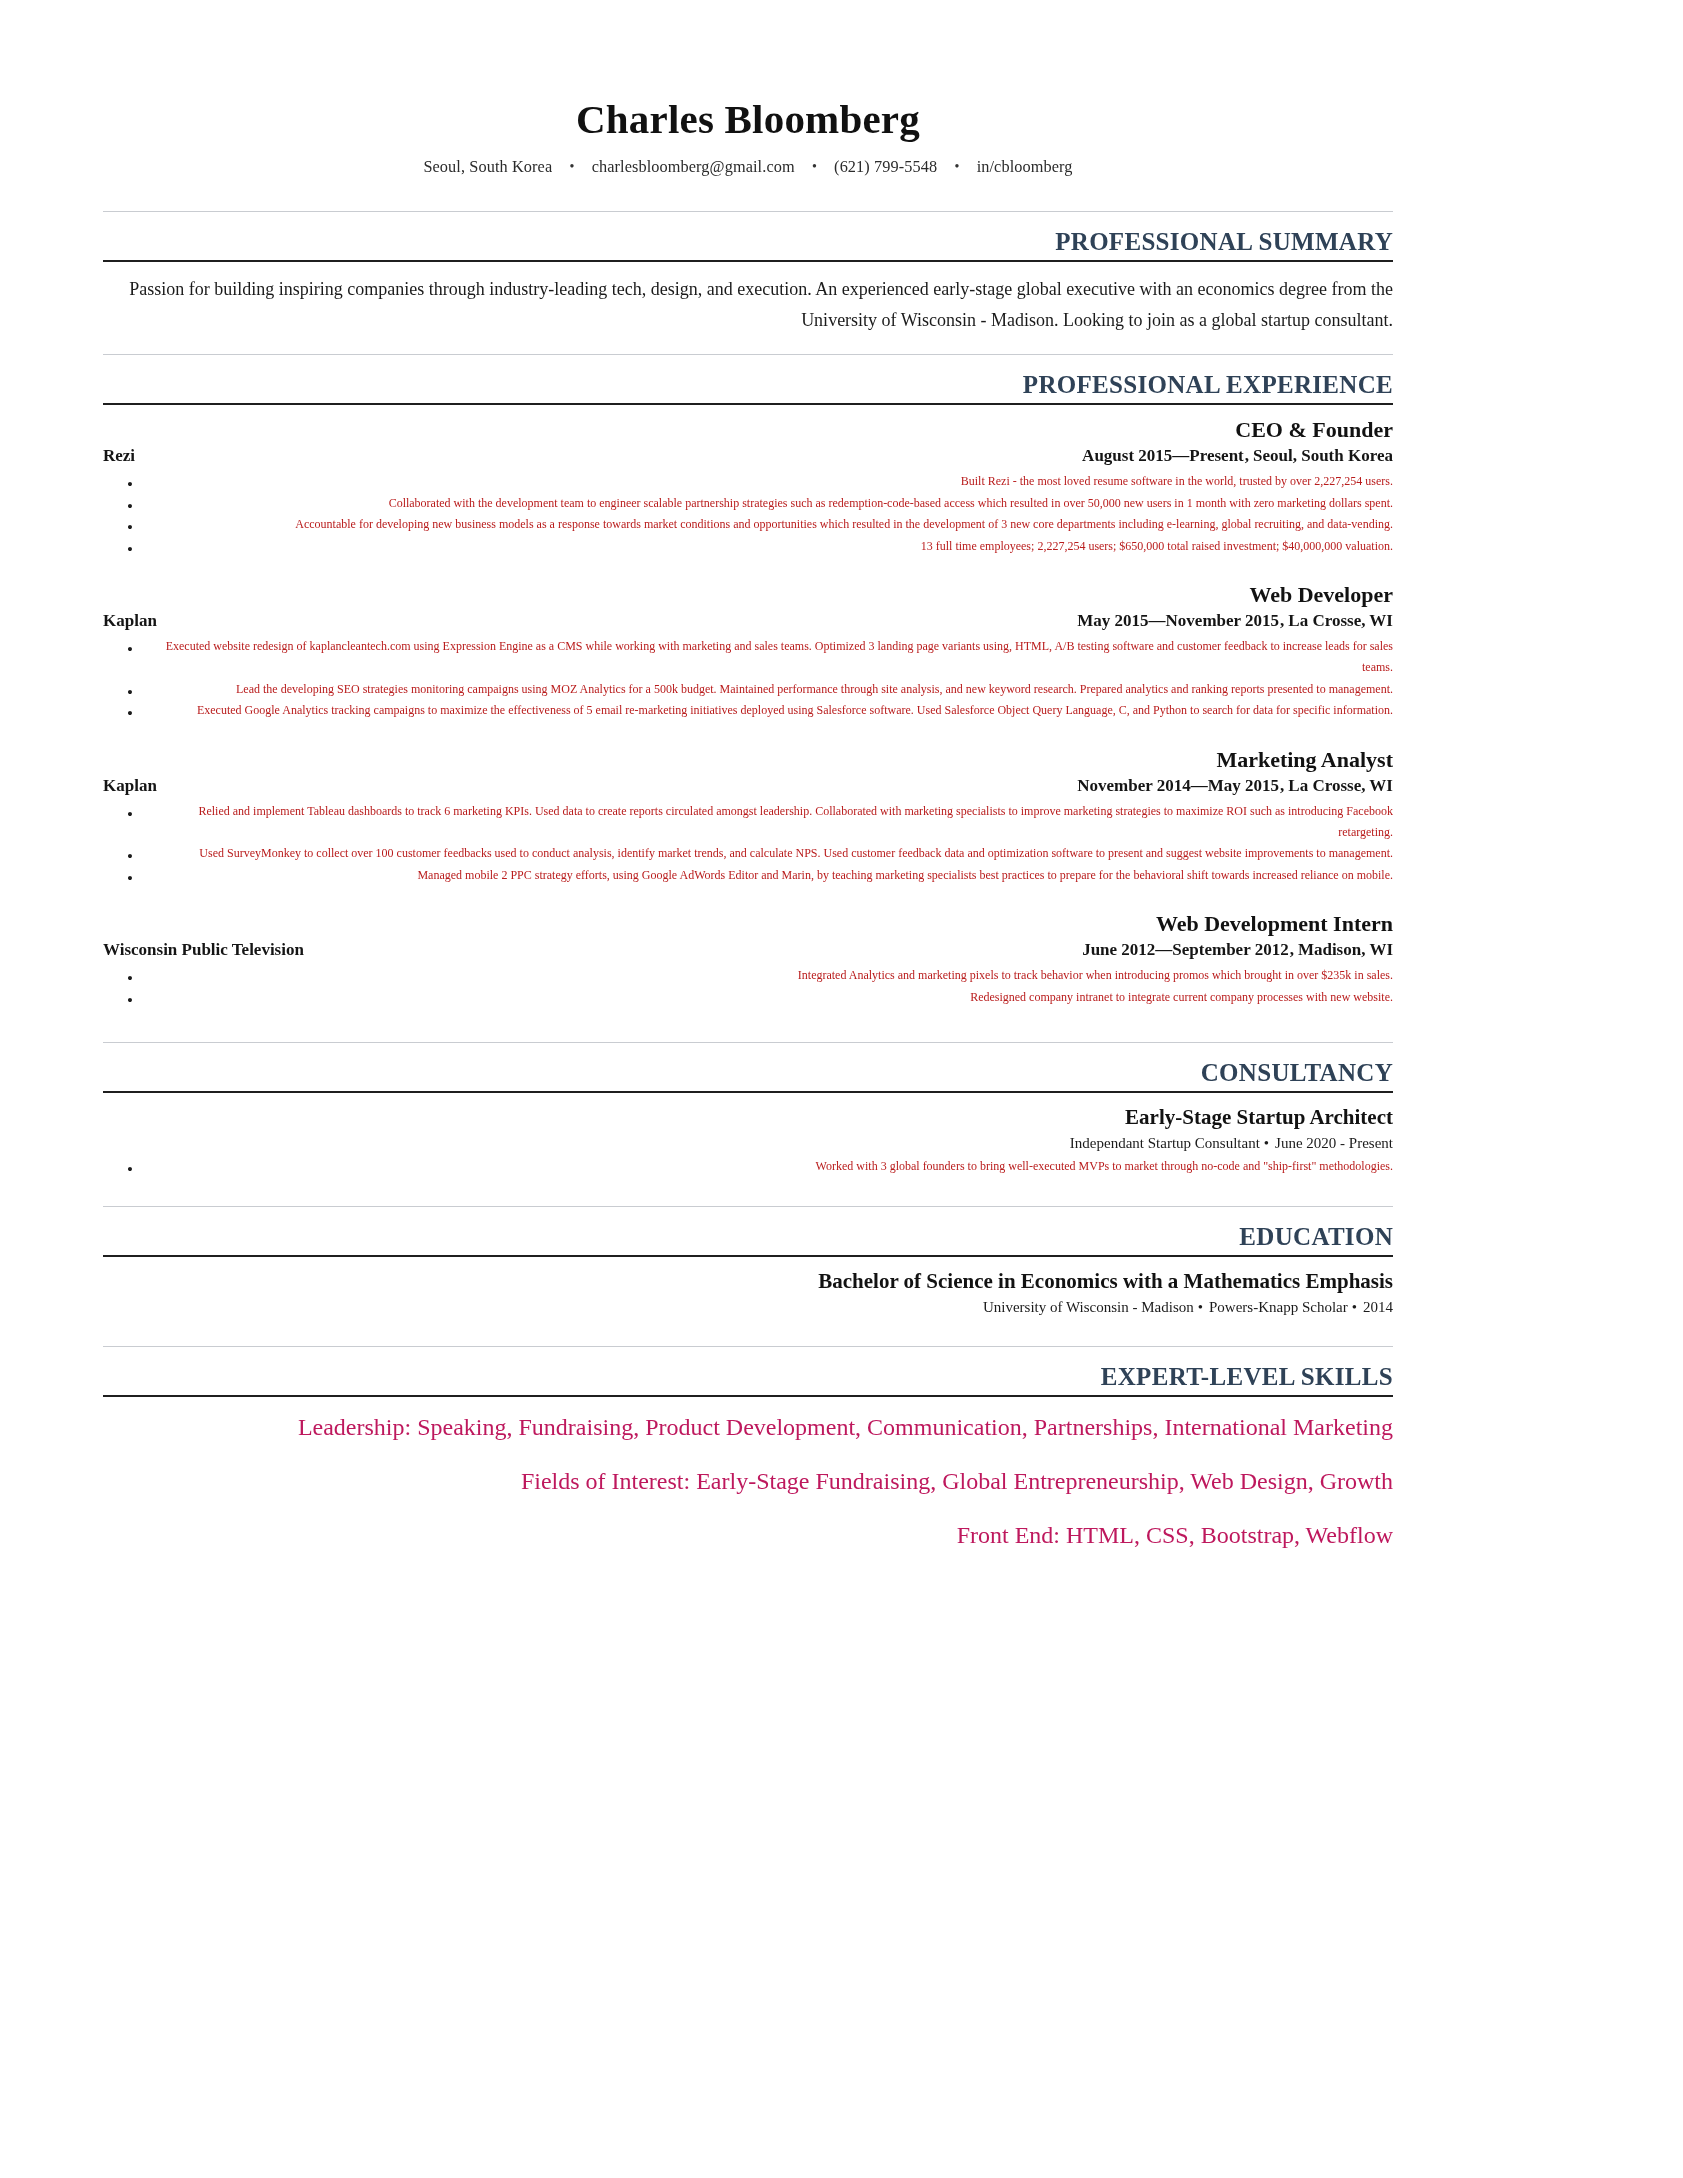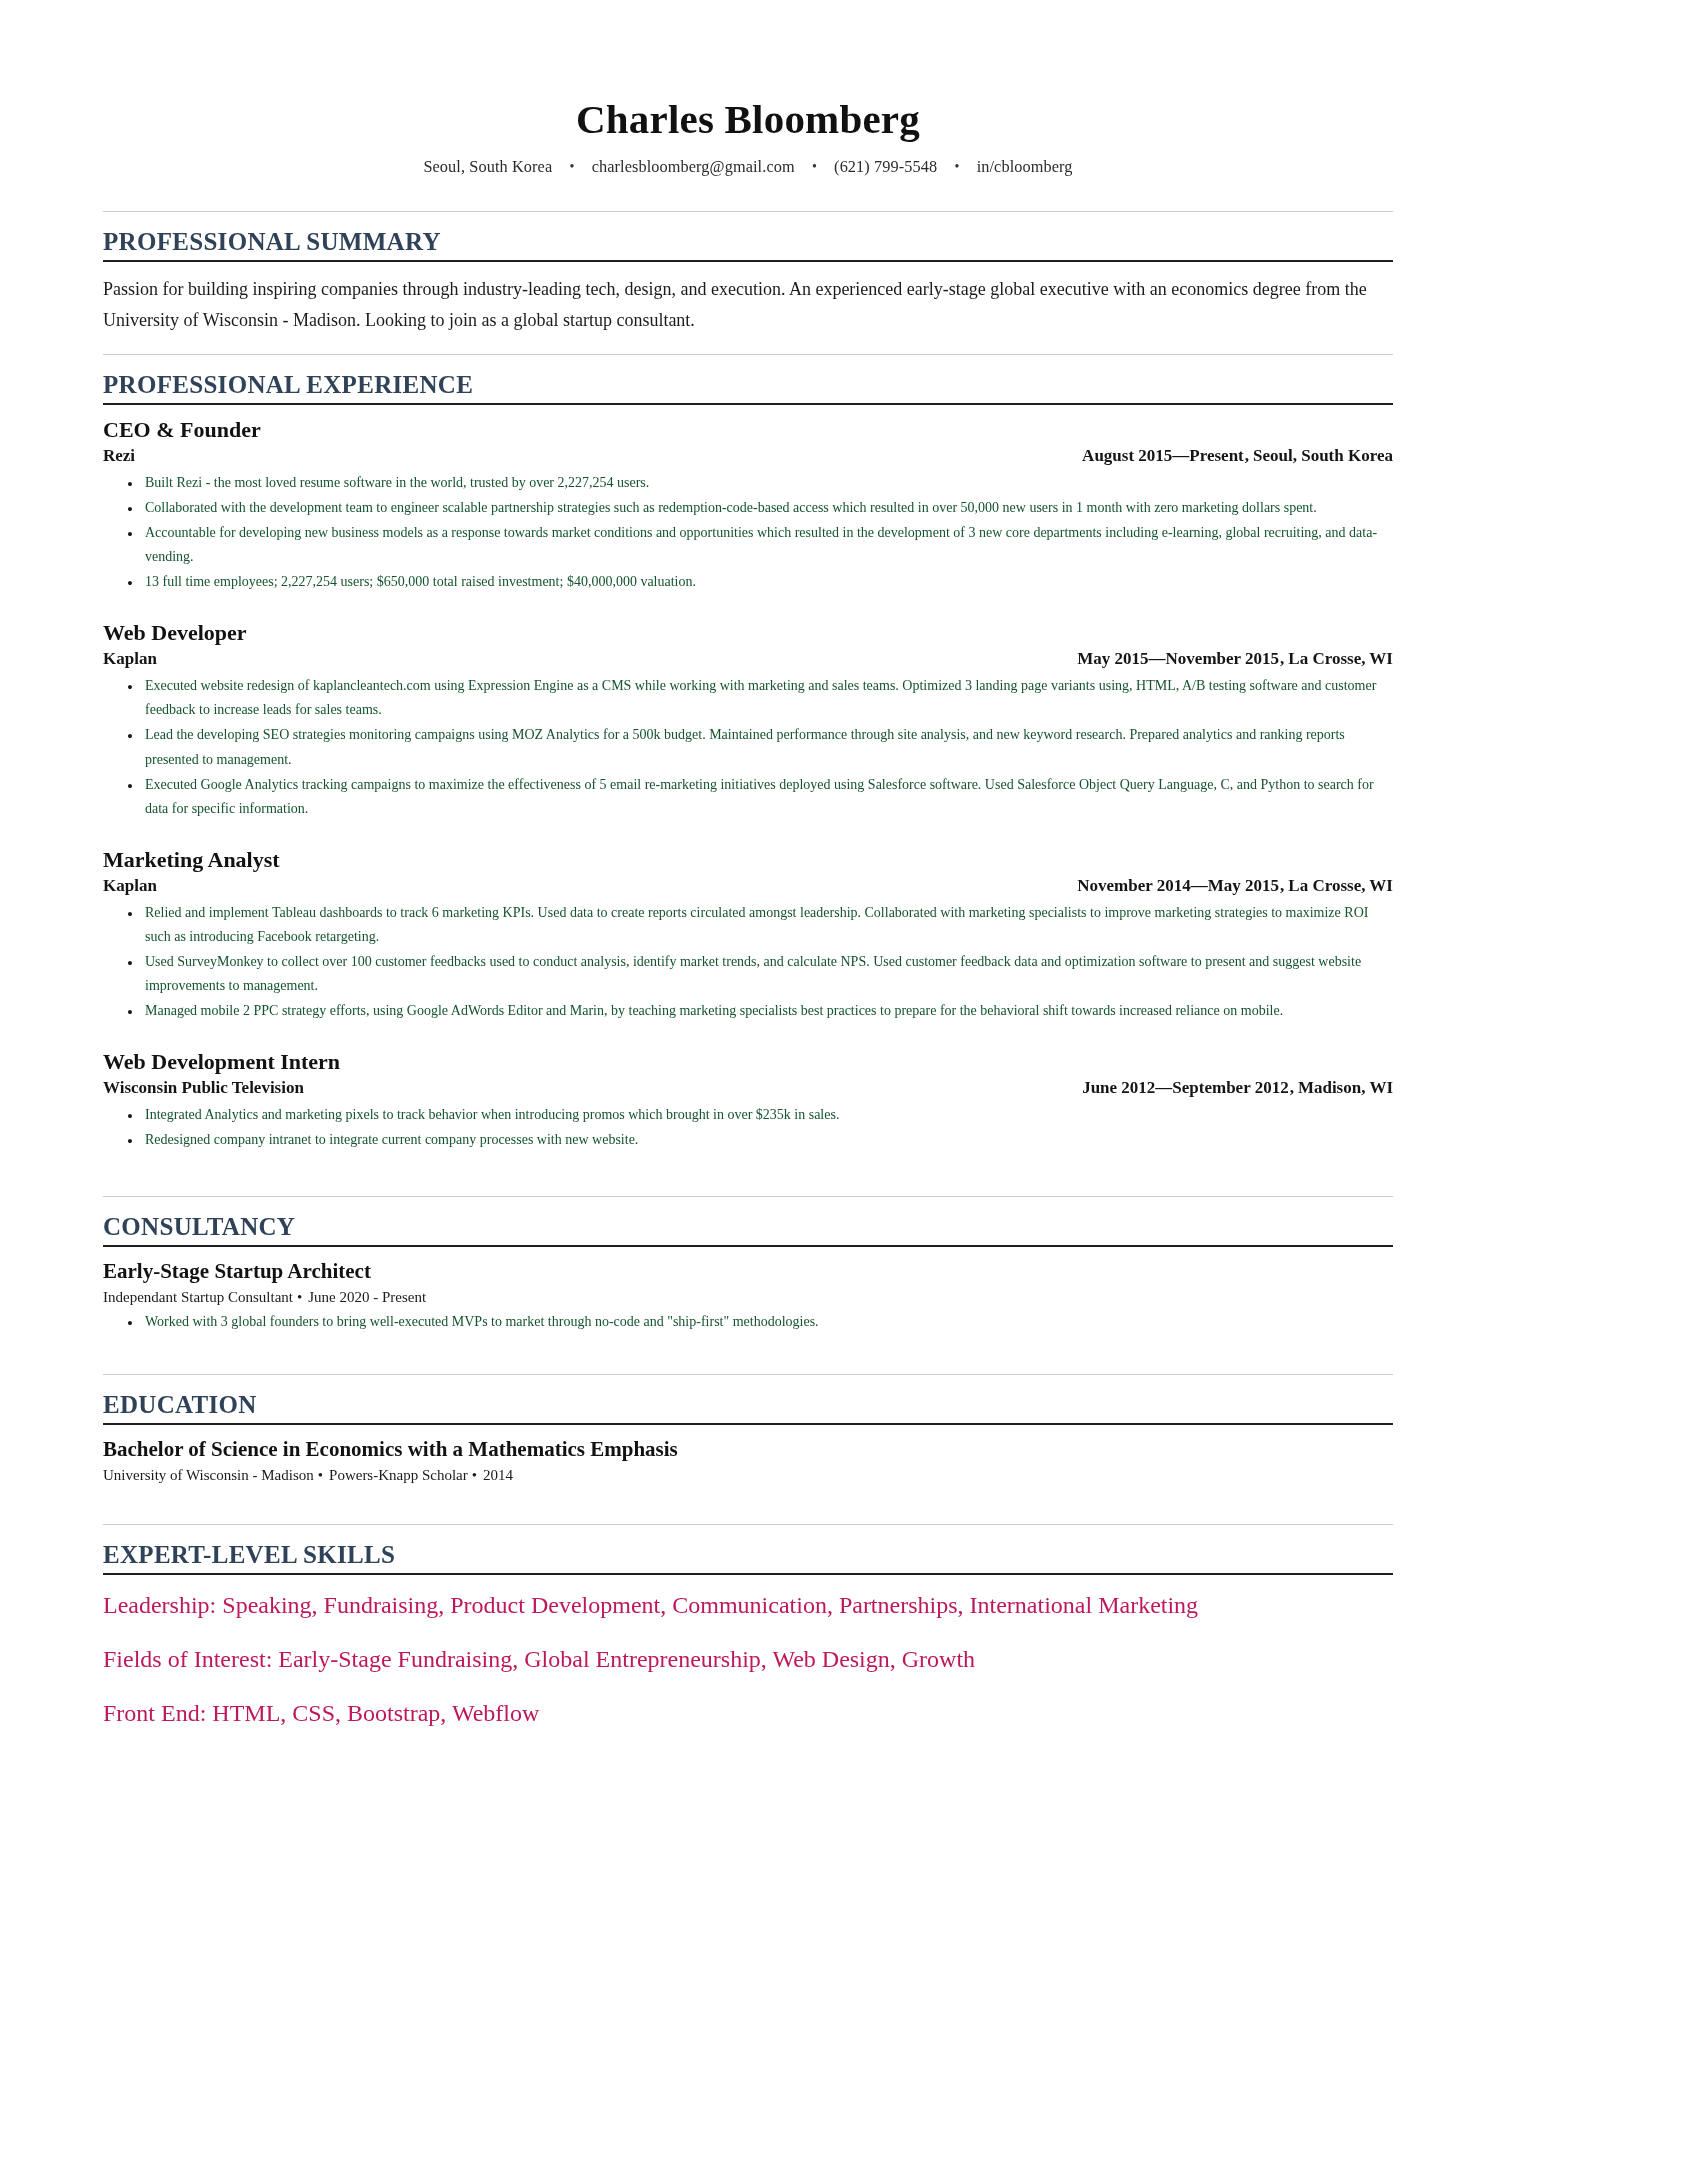--- a/index.html
+++ b/index.html
@@ -41,21 +41,21 @@
   .contact-line .sep {
     display: inline-block;
     padding: 0 13px;
     color: #333;
     font-size: 14px;
     vertical-align: 1px;
   }
 
   
   .section {
-    margin-top: 10px;
+    text-align: right;
   }
   .section-rule-top {
     border-top: 1px solid #c9ccd1;
     margin: 0 0 16px 0;
   }
   .section-title {
     font-size: 25px;
     font-weight: bold;
     color: #2f4257;
     letter-spacing: 0.3px;
@@ -99,23 +99,23 @@
   .job-right .comma { padding: 0 4px 0 1px; }
   .job-right .location { }
 
   ul.bullets {
     list-style: none;
     margin: 0;
     padding: 0 0 0 24px;
   }
   ul.bullets li {
     position: relative;
-    font-size: 14px;
+    font-size: 12px;
     line-height: 1.72;
-    color: #14532d;
+    color: #b91c1c;
     padding-left: 18px;
     margin-bottom: 1px;
   }
   ul.bullets li:before {
     content: "\2022";
     position: absolute;
     left: 0;
     top: -1px;
     font-size: 17px;
     color: #1b1b1b;

